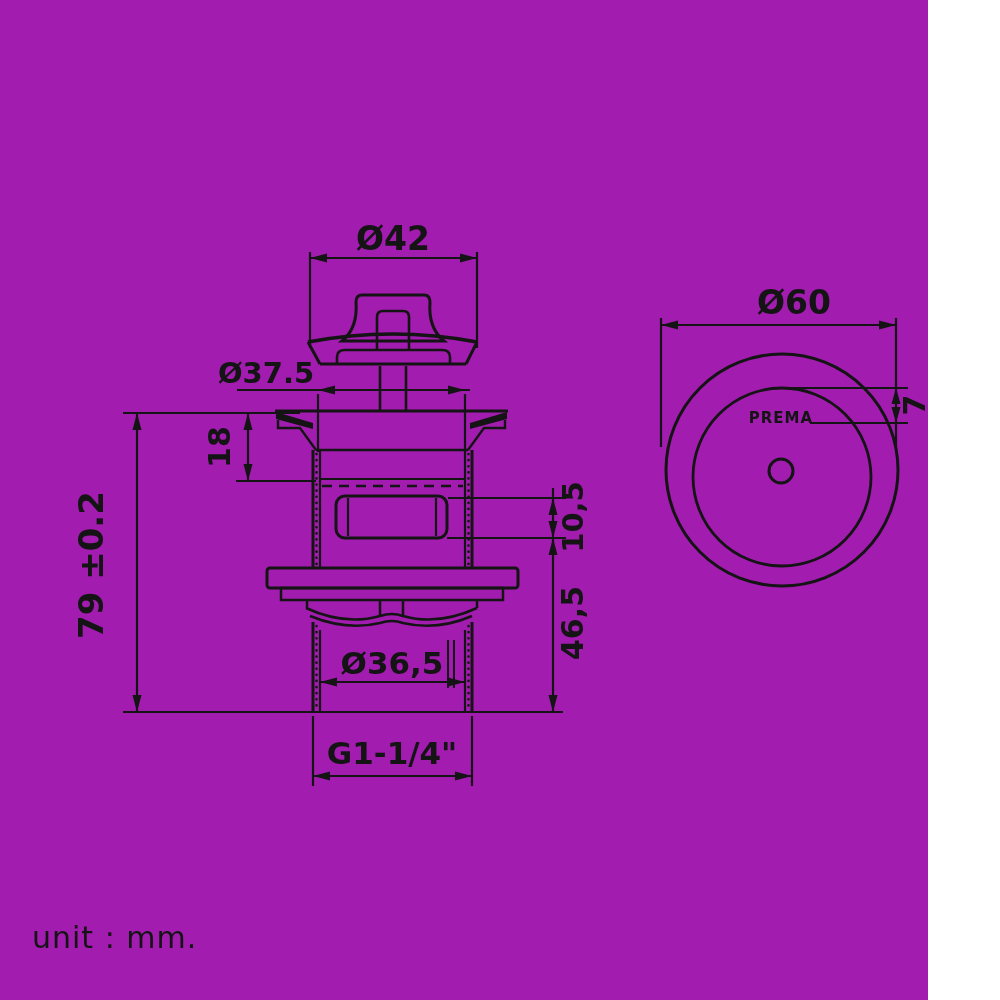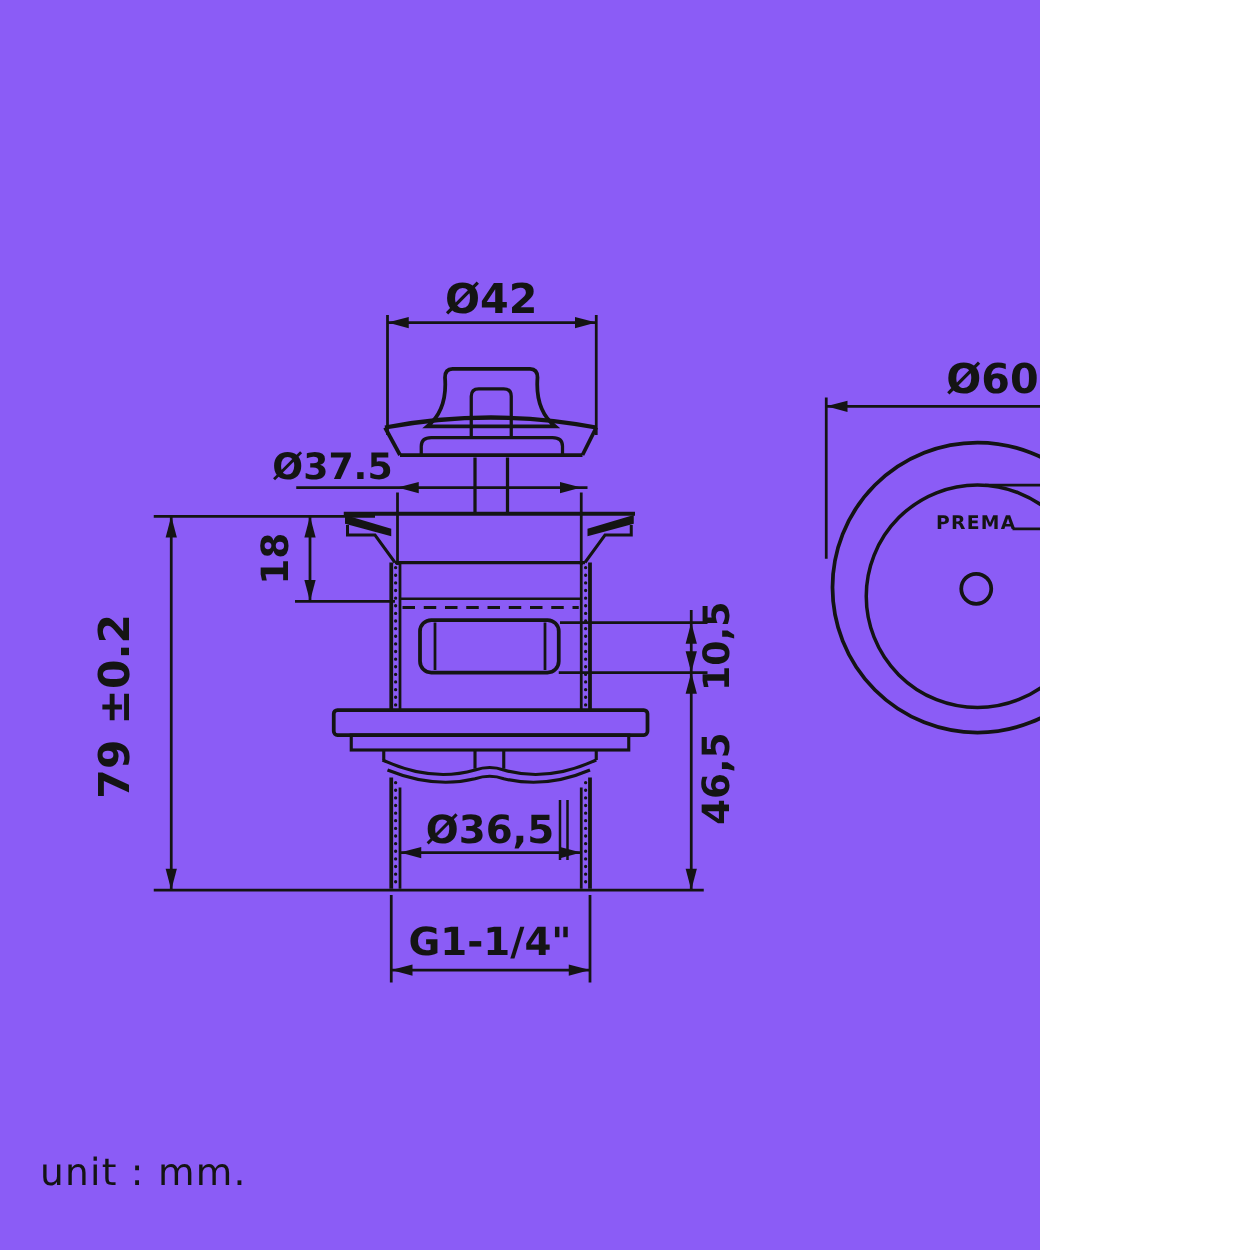--- a/index.html
+++ b/index.html
@@ -1,16 +1,16 @@
 <!DOCTYPE html>
 <html><head>
 <meta charset="utf-8">
 <style>
   html,body{margin:0;padding:0;background:#ffffff;}
-  #stage{position:relative;width:832px;height:1000px;background:#8b5cf6;overflow:hidden;}
+  #stage{position:relative;width:928px;height:1000px;background:#a21caf;overflow:hidden;}
   svg{display:block;}
   svg text{font-family:"DejaVu Sans","Liberation Sans",sans-serif;font-weight:bold;fill:#141414;}
   svg text.unit{font-weight:normal;letter-spacing:1px;}
   .o{stroke:#141414;fill:none;}
   .arr{fill:#141414;stroke:none;}
   .stipple{stroke:#141414;fill:none;stroke-linecap:round;}
 </style>
 </head>
 <body>
 

